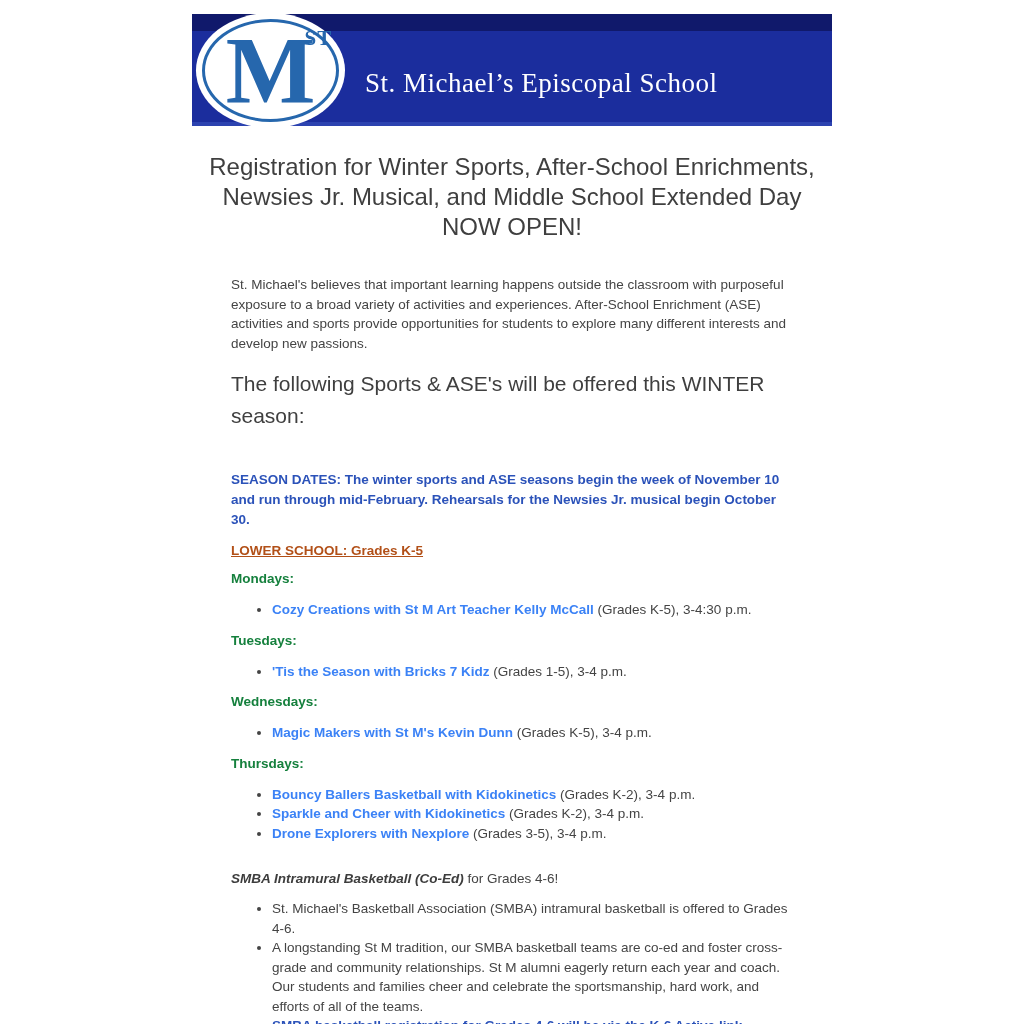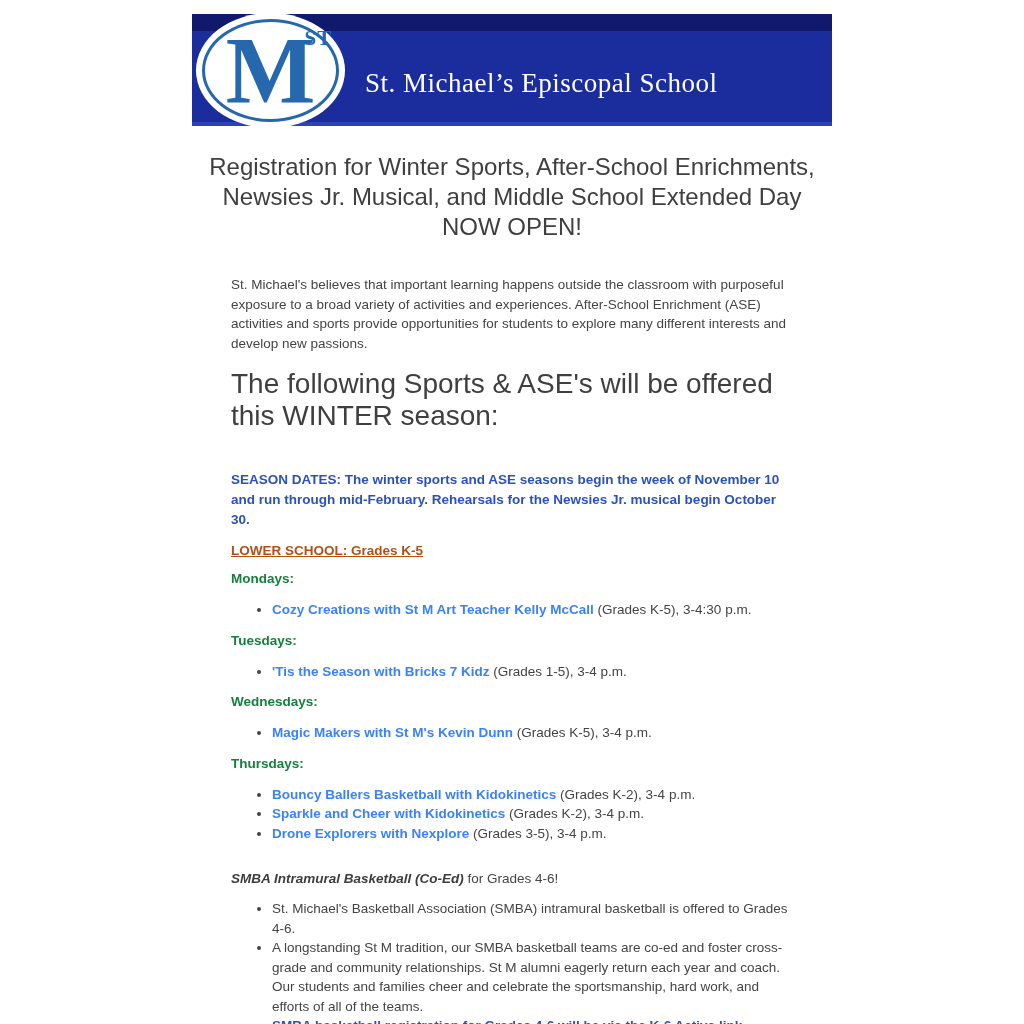--- a/index.html
+++ b/index.html
@@ -45,21 +45,21 @@
 
   
   h1 {
     margin: 26px 10px 0; text-align: center; font-weight: 400;
     font-size: 24px; line-height: 30px; color: #3f3f3f;
   }
   .content { padding: 0 39px; font-size: 13.5px; color: #444444; }
   .intro { margin: 33px 0 0; line-height: 19.5px; }
   h2 {
     margin: 15px 0 0; font-weight: 400;
-    font-size: 28px; line-height: 32px; color: #3f3f3f;
+    font-size: 21px; line-height: 32px; color: #3f3f3f;
   }
   .season {
     margin: 38px 0 0; font-weight: bold; color: #2b52b9; line-height: 20px;
   }
   .ls-link {
     display: inline-block; margin: 13px 0 0;
     font-weight: bold; color: #b25018; text-decoration: underline;
   }
   .day { margin: 13px 0 0; font-weight: bold; color: #15803d; line-height: 16px; }
   ul { margin: 13px 0 0; padding: 0 0 0 41px; }

